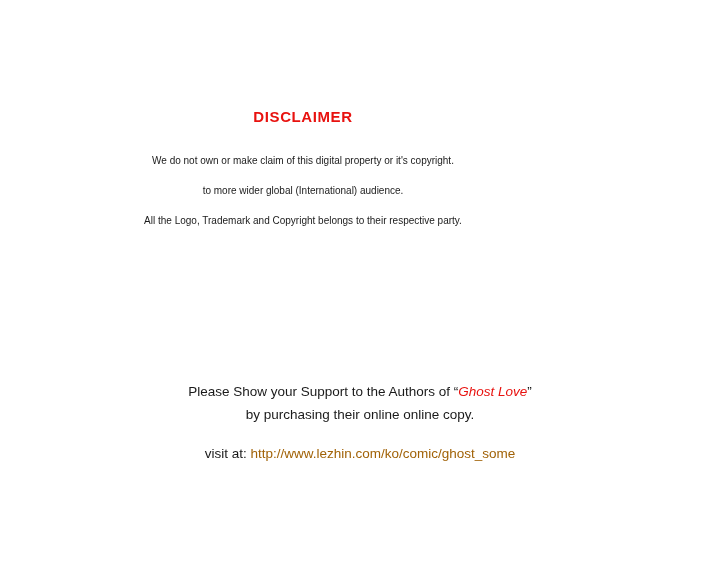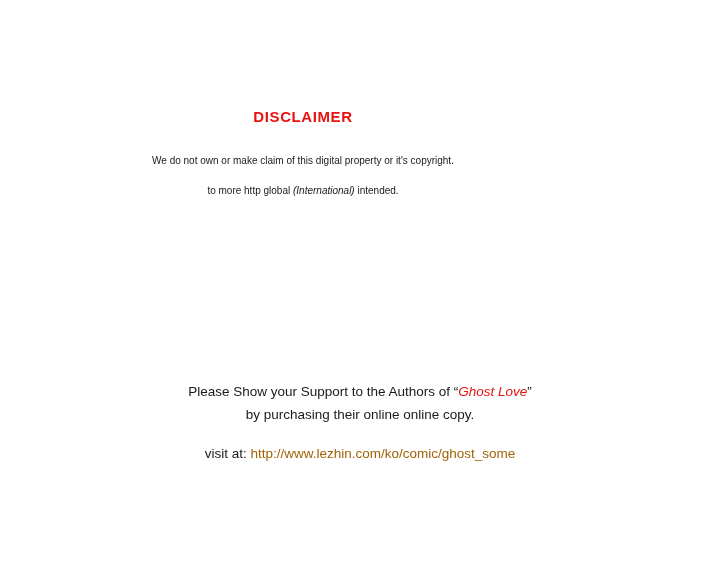--- a/index.html
+++ b/index.html
@@ -35,21 +35,20 @@
     margin: 0 0 21px 0;
   }
   .disclaimer-line {
     font-size: 10px;
     line-height: 30px;
     color: #1a1a1a;
     margin: 0;
     white-space: nowrap;
   }
   .italic {
-    font-style: italic;
   }
   .support-block {
     position: absolute;
     top: 380px;
     left: 0;
     width: 720px;
     text-align: center;
   }
   .support-line {
     font-size: 13.5px;
@@ -75,21 +74,22 @@
   }
 </style>
 </head>
 <body>
 
 <div class="page">
 
   <div class="disclaimer-block">
     <div class="disclaimer-title">DISCLAIMER</div>
     <p class="disclaimer-line">We do not own or make claim of this digital property or it's copyright.</p>
-    <p class="disclaimer-line"><span>to more http global </span><span class="italic">(International)</span><span> intended.</span></p>
+    <p class="disclaimer-line"><span>to more wider global </span><span class="italic">(International)</span><span> audience.</span></p>
+    <p class="disclaimer-line">All the Logo, Trademark and Copyright belongs to their respective party.</p>
   </div>
 
   <div class="support-block">
     <p class="support-line"><span>Please Show your Support to the Authors of “</span><span class="title-ref">Ghost Love</span><span>”</span></p>
     <p class="support-line">by purchasing their online online copy.</p>
     <p class="visit-line"><span>visit at: </span><a class="visit-link" href="#">http://www.lezhin.com/ko/comic/ghost_some</a></p>
   </div>
 
 </div>
 

